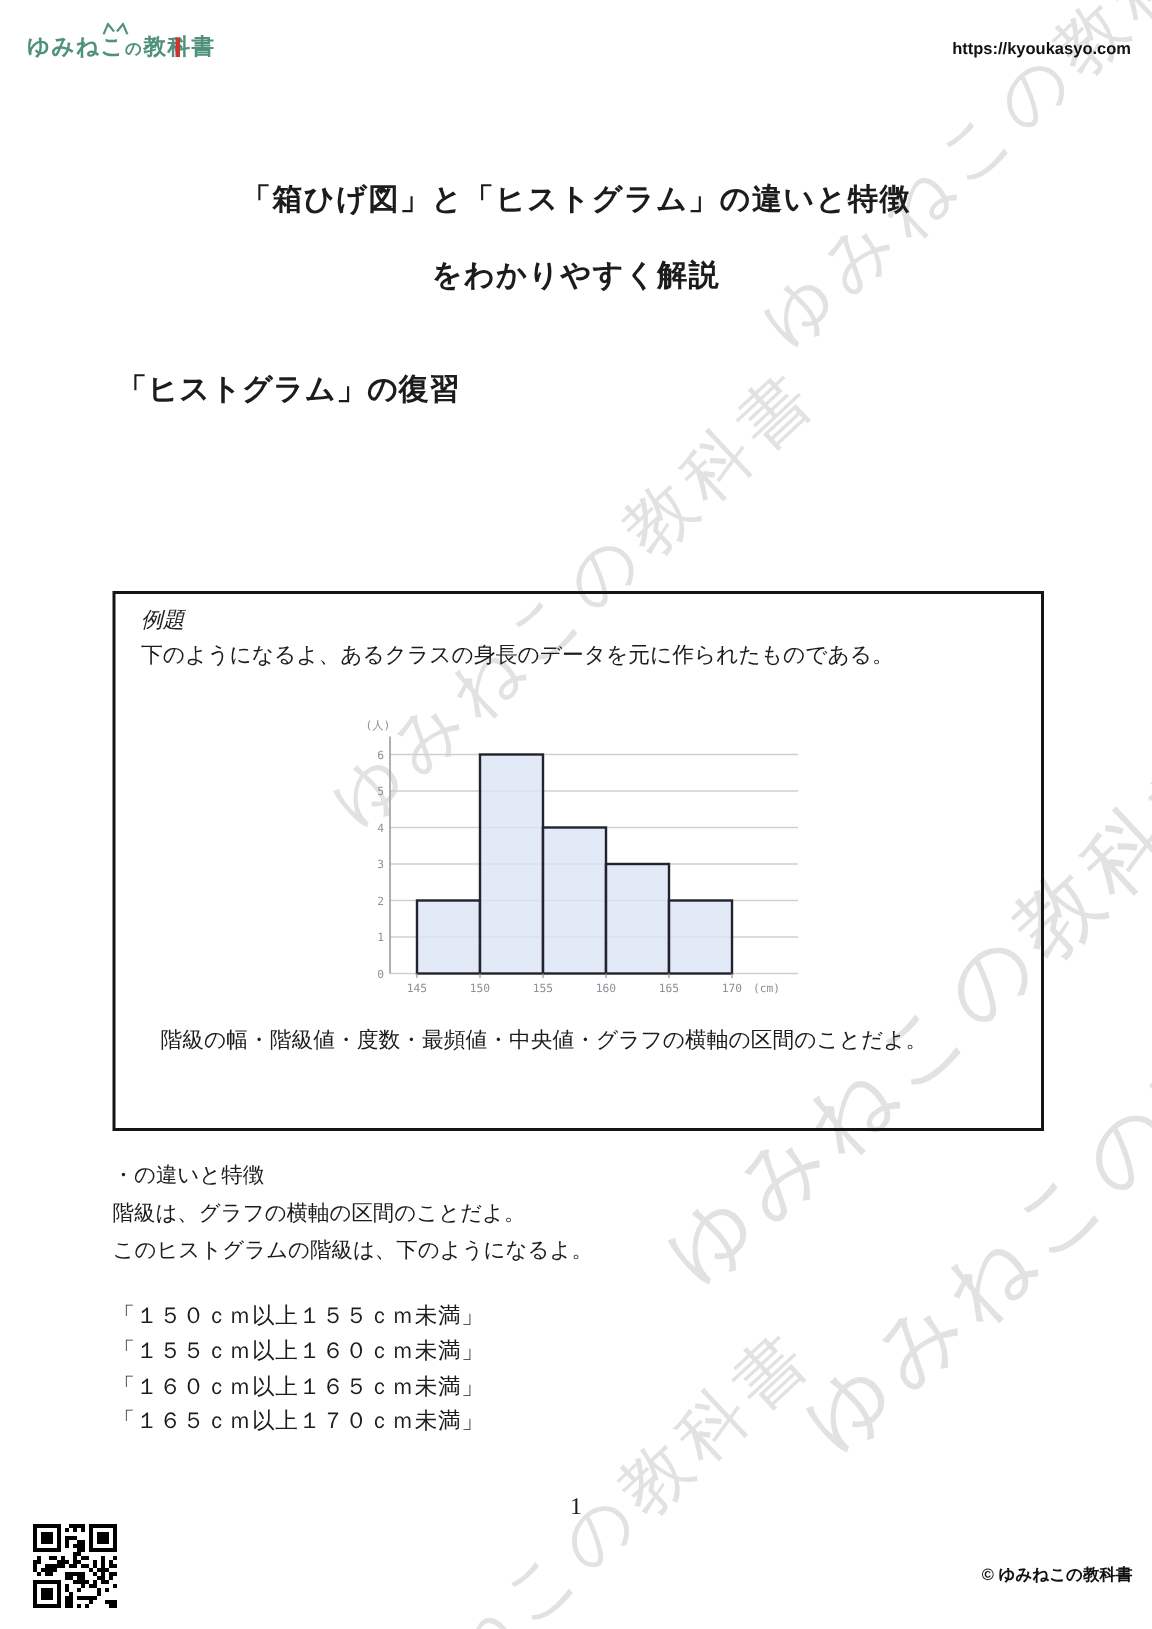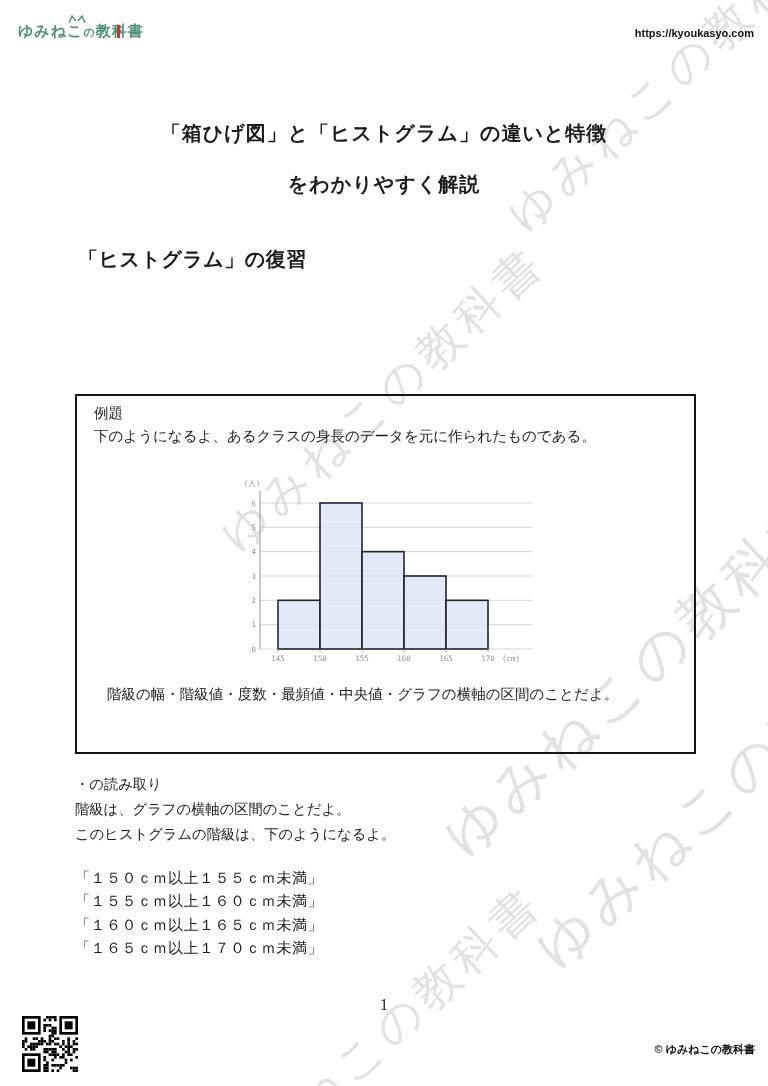--- a/index.html
+++ b/index.html
@@ -39,21 +39,21 @@
   
   .section-heading{left:78px;top:246px;font-size:20px;font-weight:700;letter-spacing:.5px;z-index:2;}
   .intro{left:75px;top:305px;width:640px;font-size:14.3px;line-height:25px;z-index:2;}
   
   .example-box{
     left:75px;top:394px;width:617px;height:356px;
     border:2.5px solid #151515;
     background:transparent;
     z-index:1;
   }
-  .ex-label{left:17px;top:8px;font-size:14.5px;z-index:2;}
+  .ex-label{left:17px;top:8px;font-size:14.5px;z-index:2;font-style:italic;}
   .ex-desc{left:17px;top:31px;font-size:14.5px;z-index:2;}
   .chart{left:161px;top:77px;z-index:2;}
   .ex-question{left:30px;top:285px;font-size:14.5px;line-height:27px;z-index:2;}
   
   .notes{left:75px;top:772px;font-size:14.3px;line-height:25px;z-index:2;}
   .class-list{left:75px;top:866px;font-size:15px;line-height:23.4px;z-index:2;letter-spacing:.5px;}
   
   .page-number{left:0;top:996px;width:768px;text-align:center;font-size:16px;font-family:"Liberation Serif","DejaVu Serif",serif;z-index:2;}
   .qr{left:22px;top:1016px;z-index:2;}
   .copyright{right:13px;top:1042px;font-size:11px;font-weight:700;color:#111;z-index:2;}
@@ -125,21 +125,21 @@
         <text x="250" y="188" text-anchor="middle" font-size="7.5" fill="#8b9299">170</text>
         <text x="14" y="13" text-anchor="middle" font-size="7.5" fill="#8b9299">(人)</text>
         <text x="264" y="188" text-anchor="start" font-size="7.5" fill="#8b9299">(cm)</text>
       </svg>
     <div class="abs ex-question">
       <div>階級の幅・階級値・度数・最頻値・中央値・グラフの横軸の区間のことだよ。</div>
     </div>
   </div>
 
   <div class="abs notes">
-    <div>・の読み取り</div>
+    <div>・の違いと特徴</div>
     <div>階級は、グラフの横軸の区間のことだよ。</div>
     <div>このヒストグラムの階級は、下のようになるよ。</div>
   </div>
 
   <div class="abs class-list">
     <div>「１５０ｃｍ以上１５５ｃｍ未満」</div>
     <div>「１５５ｃｍ以上１６０ｃｍ未満」</div>
     <div>「１６０ｃｍ以上１６５ｃｍ未満」</div>
     <div>「１６５ｃｍ以上１７０ｃｍ未満」</div>
   </div>

